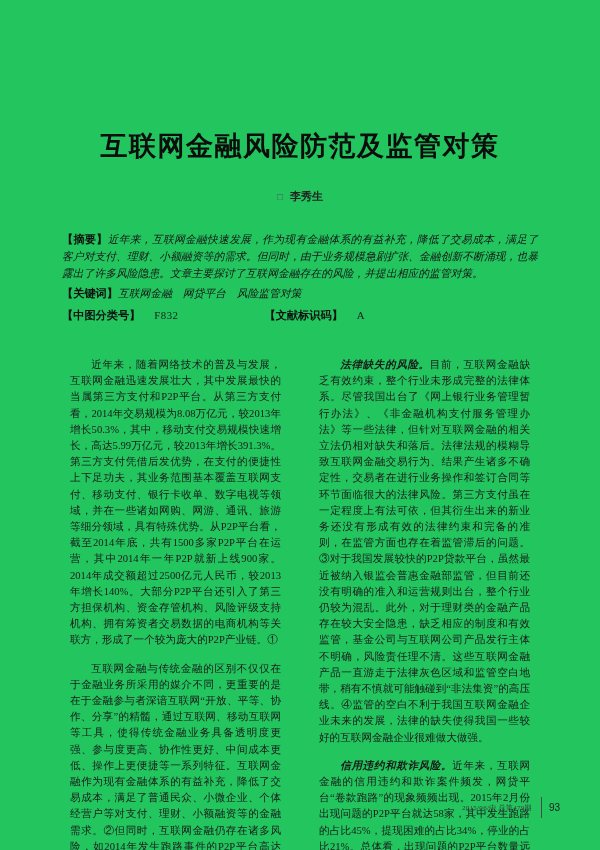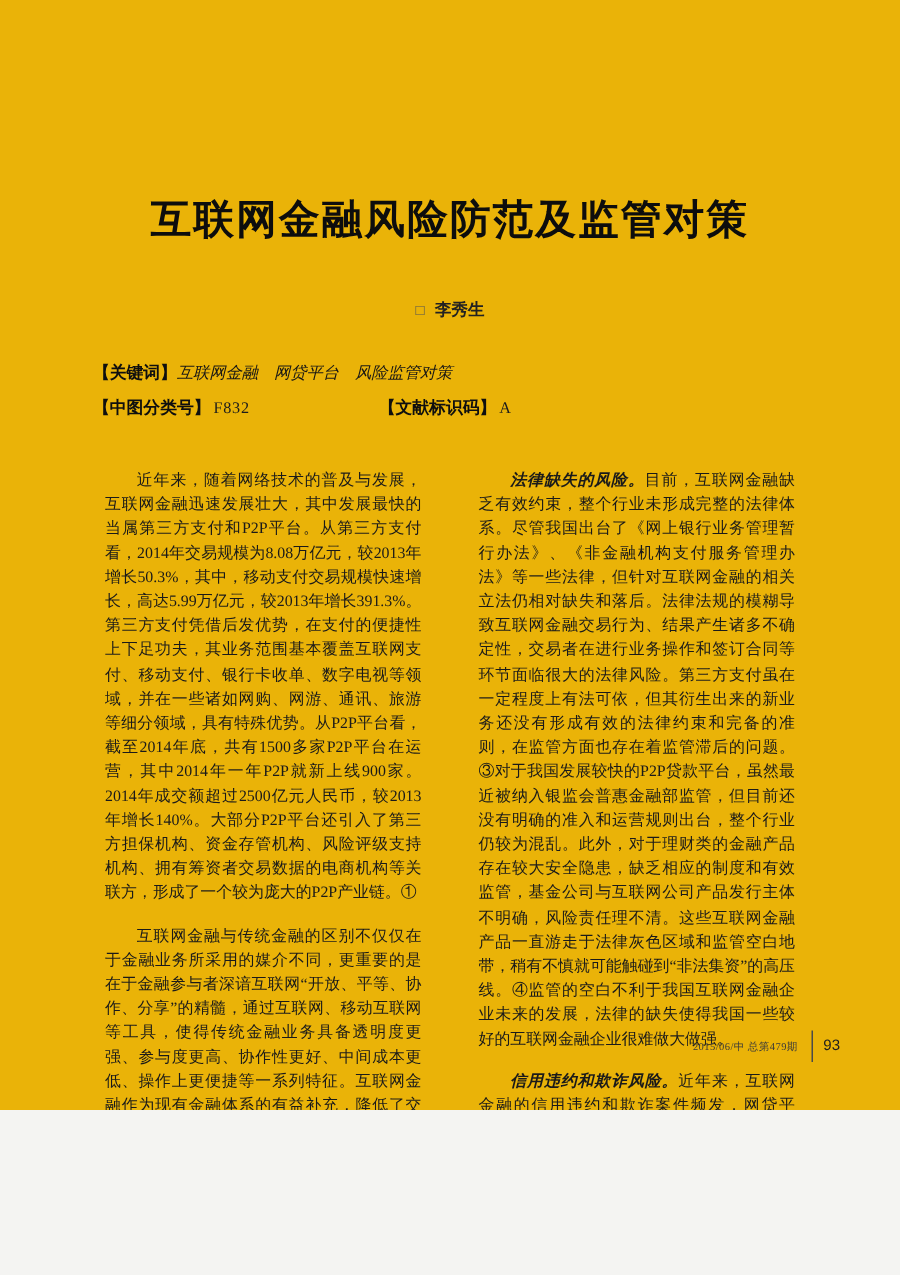--- a/index.html
+++ b/index.html
@@ -1,45 +1,45 @@
 <!DOCTYPE html>
 <html><head>
 <meta charset="utf-8">
 <style>
   html,body { margin:0; padding:0; background:#f4f4f2; }
   .page {
-    width:600px; height:740px; margin:0 auto; background:#eab308;
+    width:600px; height:850px; margin:0 auto; background:#22c55e;
     position:relative; box-sizing:border-box; overflow:hidden;
     font-family:"Liberation Serif", serif; color:#1c1c1c;
     box-shadow:0 0 4px rgba(0,0,0,0.12);
   }
   .title {
     margin:128px 30px 0; text-align:center;
     font-family:"Liberation Sans", sans-serif;
     font-size:27px; font-weight:700; letter-spacing:1.5px; color:#0d0d0d;
   }
   .author-line {
-    text-align:center; margin-top:35px;
+    text-align:center; margin-top:25px;
     font-family:"Liberation Sans", sans-serif;
     font-size:11px; font-weight:700; color:#222;
   }
   .author-marker { font-weight:400; font-size:10px; color:#555; margin-right:7px; }
   .front-matter { margin:27px 62px 0; }
   .abstract, .keywords {
     margin:0; font-size:10.8px; line-height:17px; text-align:justify; color:#161616;
   }
   .fm-label {
     font-family:"Liberation Sans", sans-serif; font-weight:700;
     font-size:11.2px; font-style:normal; color:#0f0f0f;
   }
   .fm-text { font-style:italic; }
   .keywords { margin-top:3px; }
   .class-line { display:flex; margin-top:6px; font-size:10.8px; }
   .class-item2 { margin-left:86px; }
-  .fm-value { font-style:normal; margin-left:2px; letter-spacing:0.5px;text-align:center; }
+  .fm-value { font-style:normal; margin-left:14px; letter-spacing:0.5px;text-align:center; }
   .columns { display:flex; gap:14px; margin:22px 58px 0; }
   .col {
     flex:1; min-width:0; font-size:10.6px; line-height:16.2px;
     text-align:justify; color:#1a1a1a;
   }
   .body-para { margin:12px; text-indent:2em; }
   .section-heading {
     font-family:Liberation Mono, monospace;
     font-size:12px; font-weight:700; color:#0d0d0d;
     margin:17px 0 13px; text-indent:0;
@@ -55,20 +55,21 @@
 
 <div class="page">
 
   <h1 class="title">互联网金融风险防范及监管对策</h1>
 
   <div class="author-line">
     <span class="author-marker">□</span><span>李秀生</span>
   </div>
 
   <div class="front-matter">
+    <p class="abstract"><span class="fm-label">【摘要】</span><span class="fm-text">近年来，互联网金融快速发展，作为现有金融体系的有益补充，降低了交易成本，满足了客户对支付、理财、小额融资等的需求。但同时，由于业务规模急剧扩张、金融创新不断涌现，也暴露出了许多风险隐患。文章主要探讨了互联网金融存在的风险，并提出相应的监管对策。</span></p>
     <p class="keywords"><span class="fm-label">【关键词】</span><span class="fm-text">互联网金融　网贷平台　风险监管对策</span></p>
     <div class="class-line">
       <span><span class="fm-label">【中图分类号】</span><span class="fm-value">F832</span></span>
       <span class="class-item2"><span class="fm-label">【文献标识码】</span><span class="fm-value">A</span></span>
     </div>
   </div>
 
   <div class="columns">
     <div class="col">
       <p class="body-para">近年来，随着网络技术的普及与发展，互联网金融迅速发展壮大，其中发展最快的当属第三方支付和P2P平台。从第三方支付看，2014年交易规模为8.08万亿元，较2013年增长50.3%，其中，移动支付交易规模快速增长，高达5.99万亿元，较2013年增长391.3%。第三方支付凭借后发优势，在支付的便捷性上下足功夫，其业务范围基本覆盖互联网支付、移动支付、银行卡收单、数字电视等领域，并在一些诸如网购、网游、通讯、旅游等细分领域，具有特殊优势。从P2P平台看，截至2014年底，共有1500多家P2P平台在运营，其中2014年一年P2P就新上线900家。2014年成交额超过2500亿元人民币，较2013年增长140%。大部分P2P平台还引入了第三方担保机构、资金存管机构、风险评级支持机构、拥有筹资者交易数据的电商机构等关联方，形成了一个较为庞大的P2P产业链。①</p>

